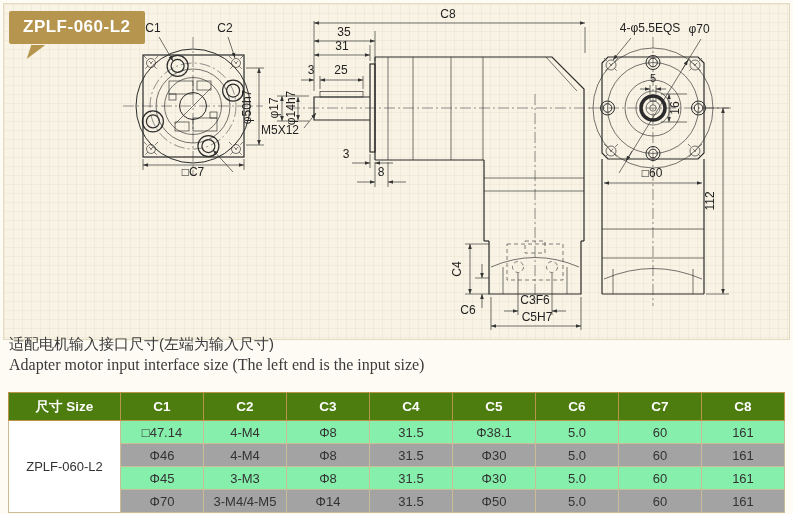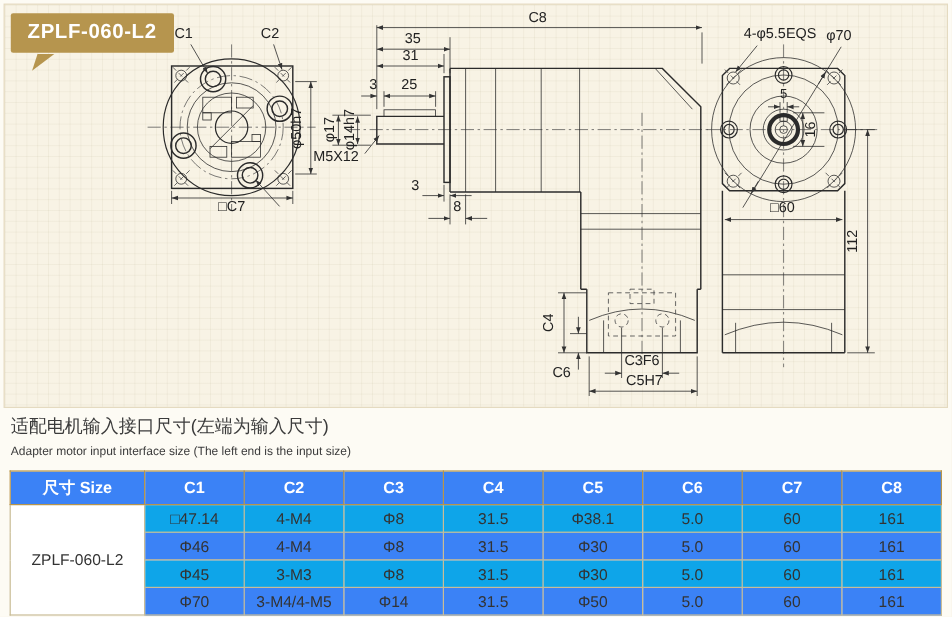--- a/index.html
+++ b/index.html
@@ -37,39 +37,39 @@
   }
   svg.drawing { position:absolute; left:0; top:0; }
   .ol   { stroke:#2B2B2B; stroke-width:1.2; fill:none; }
   .md   { stroke:#2B2B2B; stroke-width:1;   fill:none; }
   .thin { stroke:#2B2B2B; stroke-width:0.65; fill:none; }
   .cl   { stroke:#4A4A4A; stroke-width:0.6; fill:none; stroke-dasharray:11 3 2 3; }
   .hid  { stroke:#4A4A4A; stroke-width:0.7; fill:none; stroke-dasharray:4 3; }
   .dim  { stroke:#333333; stroke-width:0.7; fill:none; }
   .dimtext { fill:#222; font-family:"Liberation Sans",sans-serif; }
   
-  .captions { position:absolute; left:9px; top:346px; color:#3B3B3B; }
+  .captions { position:absolute; left:9px; top:334px; color:#3B3B3B; }
   .cap-zh { font-size:15px; line-height:20px; }
-  .cap-en { font-size:10px; line-height:21px; }
+  .cap-en { font-size:16px; line-height:21px;font-family:Liberation Serif, serif; }
   
   table.dims {
     position:absolute; left:8px; top:392px;
     width:777px; border-collapse:collapse; table-layout:fixed;
     font-size:13px; color:#333;
   }
   table.dims col.size-col { width:112px; }
   table.dims th {
-    background:#3b82f6; color:#FFFFFF; font-weight:bold;
+    background:#4d7c0f; color:#FFFFFF; font-weight:bold;
     height:28px; border:1px solid #B8954A; font-size:13.5px;
   }
   table.dims td {
     text-align:center; height:23px;
-    border:1px solid #C9BC96; background:#0ea5e9;
-  }
-  table.dims tr.alt td { background:#3b82f6; }
+    border:1px solid #C9BC96; background:#86efac;
+  }
+  table.dims tr.alt td { background:#a3a3a3; }
   table.dims td.rowlabel { background:#FFFFFF; font-size:13px; }
 </style>
 </head>
 <body>
 
 <div class="panel">
   <svg class="drawing" width="787" height="335" viewBox="3 3 787 335">
     <defs>
       <marker id="ar" viewBox="0 0 10 10" refX="9.5" refY="5" markerWidth="8" markerHeight="8" orient="auto-start-reverse">
         <path d="M0,1.5 L9.5,5 L0,8.5 z" fill="#333"></path>

